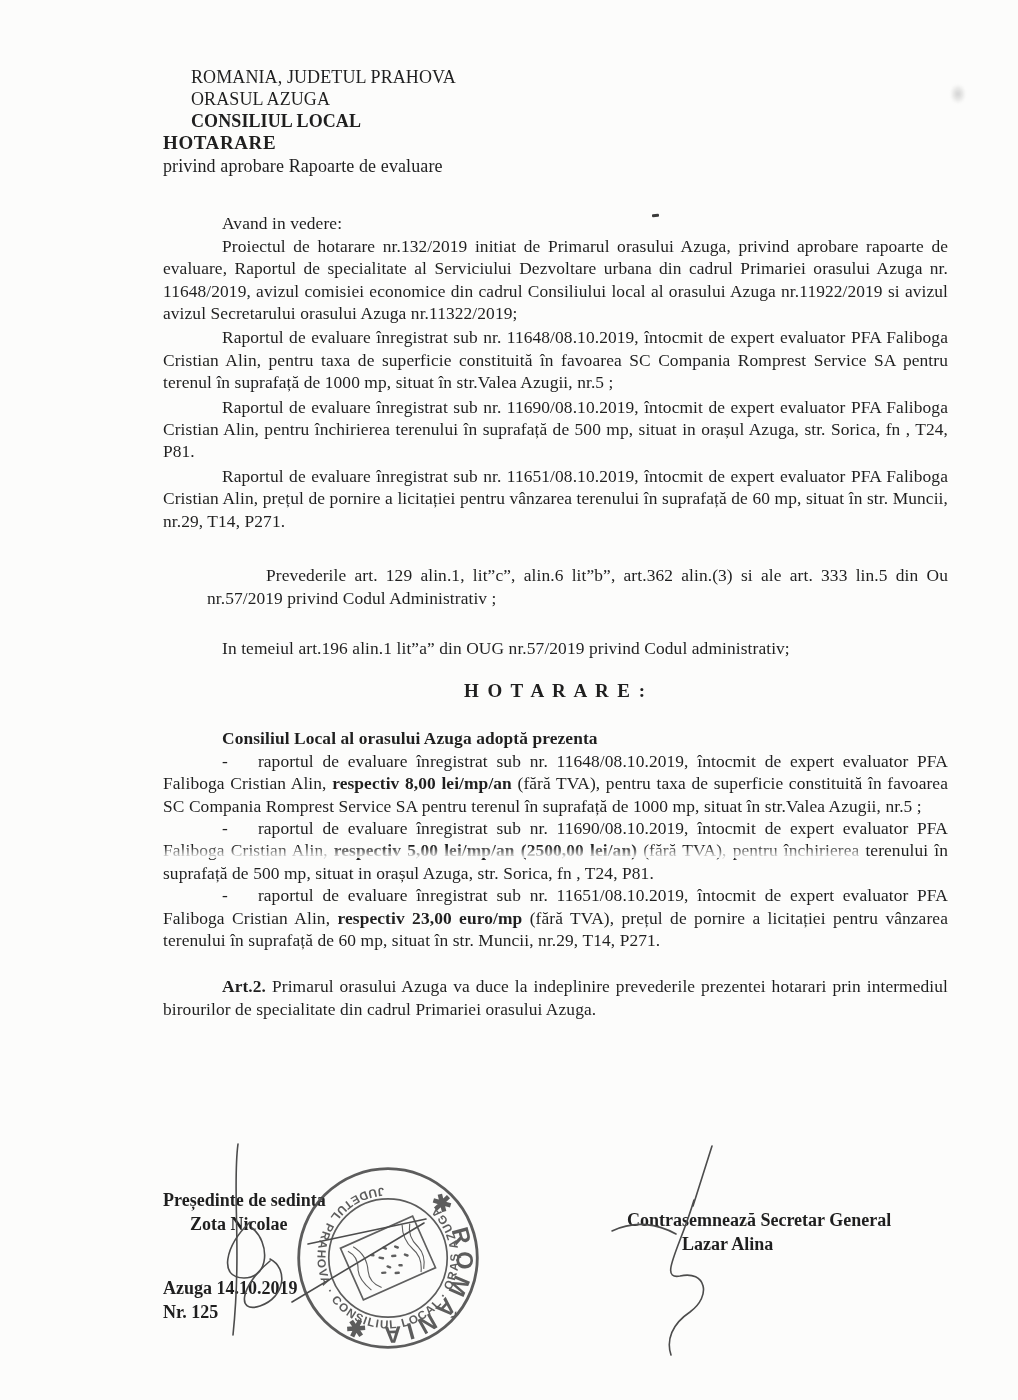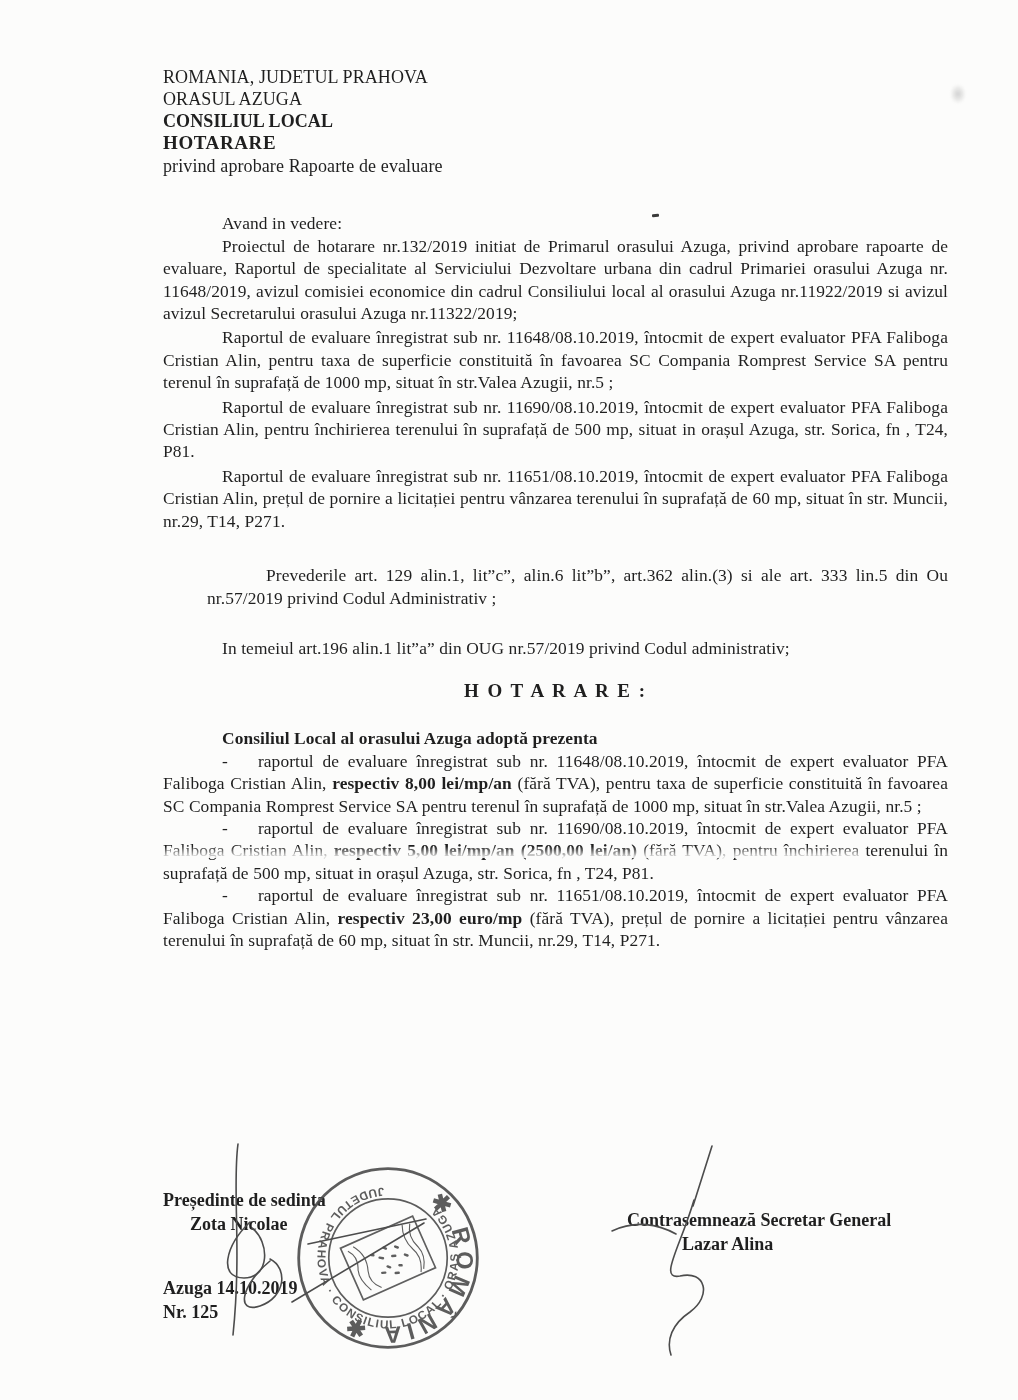--- a/index.html
+++ b/index.html
@@ -11,21 +11,21 @@
     overflow:hidden;
     font-family:"Liberation Serif","DejaVu Serif",serif;
     color:#1f1f1f;
   }
   .content{
     position:absolute;left:163px;top:0;width:785px;
     font-size:17.4px;line-height:22.4px;
     letter-spacing:.1px;
   }
   .b{font-weight:bold;}
-  .doc-header{margin-top:66px;}
+  .doc-header{margin-top:66px;margin-left:28px;}
   .doc-header div{line-height:22px;font-size:18px;}
   .title-block{width:648px;text-align:left;}
   .title-main{font-size:19px;letter-spacing:.6px;}
   .title-sub{font-size:18px;line-height:24px;}
   .jp{text-align:justify;}
   .ind{text-indent:59px;}
   p{margin:0;}
   .mt2{margin-top:2px;}
   .mt-legal{margin-top:32px;margin-left:44px;}
   .mt-temei{margin-top:28px;}
@@ -81,20 +81,21 @@
 
     <p class="b ind mt-adopt">Consiliul Local al orasului Azuga adoptă prezenta</p>
 
 
     <p class="jp ind hang"><span class="dash">-</span><span>raportul de evaluare înregistrat sub nr. 11648/08.10.2019, întocmit de expert evaluator PFA Faliboga Cristian Alin, </span><b>respectiv 8,00 lei/mp/an</b><span> (fără TVA), pentru taxa de superficie constituită în favoarea SC Compania Romprest Service SA pentru terenul în suprafață de 1000 mp, situat în str.Valea Azugii, nr.5 ;</span></p>
 
     <p class="jp ind hang"><span class="dash">-</span><span>raportul de evaluare înregistrat sub nr. 11690/08.10.2019, întocmit de expert evaluator PFA Faliboga Cristian Alin, </span><b>respectiv 5,00 lei/mp/an (2500,00 lei/an)</b><span> (fără TVA), pentru închirierea terenului în suprafață de 500 mp, situat in orașul Azuga, str. Sorica, fn , T24, P81.</span></p>
 
     <p class="jp ind hang"><span class="dash">-</span><span>raportul de evaluare înregistrat sub nr. 11651/08.10.2019, întocmit de expert evaluator PFA Faliboga Cristian Alin, </span><b>respectiv 23,00 euro/mp</b><span> (fără TVA), prețul de pornire a licitației pentru vânzarea terenului în suprafață de 60 mp, situat în str. Muncii, nr.29, T14, P271.</span></p>
 
+    <p class="jp ind mt-art2"><b>Art.2.</b><span> Primarul orasului Azuga va duce la indeplinire prevederile prezentei hotarari prin intermediul birourilor de specialitate din cadrul Primariei orasului Azuga.</span></p>
 
   </div>
 
   <div class="sig-left">
     <div>Președinte de sedinta</div>
     <div class="sig-name">Zota Nicolae</div>
     <div class="sig-date">Azuga 14.10.2019</div>
     <div>Nr. 125</div>
   </div>
 

